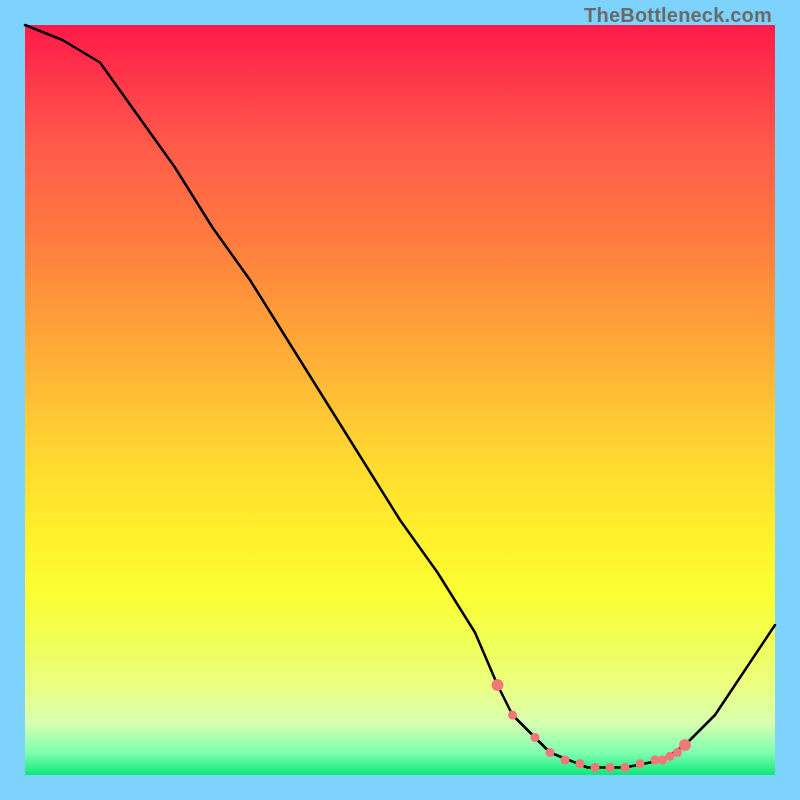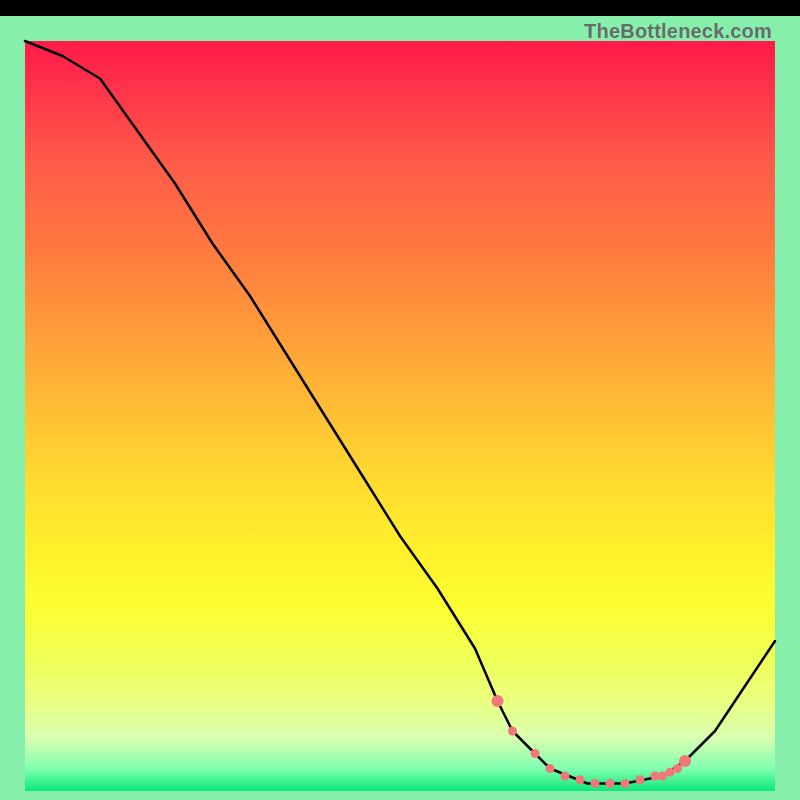--- a/index.html
+++ b/index.html
@@ -8,22 +8,21 @@
     width: 800px;
     height: 800px;
     background: #000;
     position: relative;
     overflow: hidden;
     font-family: Arial, sans-serif;
   }
   .frame {
     position: absolute;
     inset: 0;
-    background: #86efac;
-    margin-top: 16px;
+    background: #7dd3fc;
   }
   .plot-area {
     position: absolute;
     left: 25px;
     top: 25px;
     width: 750px;
     height: 750px;
     background: linear-gradient(to bottom,
       #ff1a4a 0%,
       #ff3a4a 8%,

